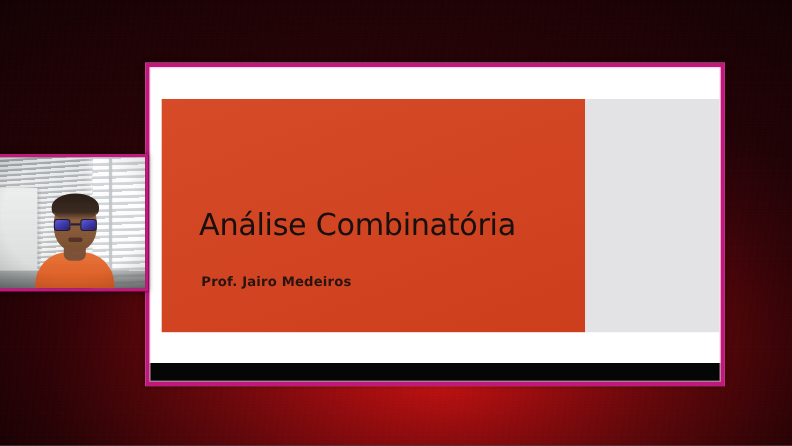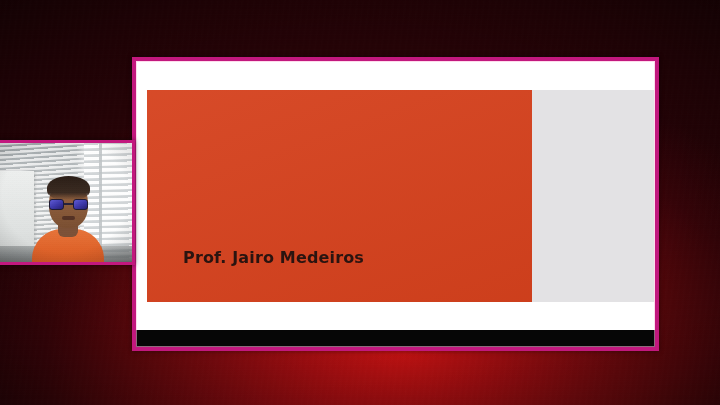--- a/index.html
+++ b/index.html
@@ -108,21 +108,21 @@
     letter-spacing: -0.3px;
     color: #16100e;
     white-space: nowrap;
     line-height: 1;
   }
   .slide-subtitle {
     position: absolute;
     left: 47px;
     top: 189px;
     font-family: "DejaVu Sans", sans-serif;
-    font-size: 16px;
+    font-size: 12px;
     font-weight: 600;
     letter-spacing: 0.15px;
     color: #2a1410;
     white-space: nowrap;
     line-height: 1;
   }
 
   
   .slide-grey {
     position: absolute;
@@ -304,20 +304,21 @@
   <div class="backdrop-vignette"></div>
   <div class="backdrop-noise"></div>
 
   <div class="share-window">
     <div class="slide-canvas">
 
       <div class="slide-orange">
         <div class="slide-orange-sheen"></div>
       </div>
 
+      <div class="slide-title">Análise Combinatória</div>
 
       <div class="slide-subtitle">Prof. Jairo Medeiros</div>
 
       <div class="slide-grey"></div>
     </div>
 
     <div class="share-blackbar"></div>
   </div>
 
   <div class="webcam-tile">

